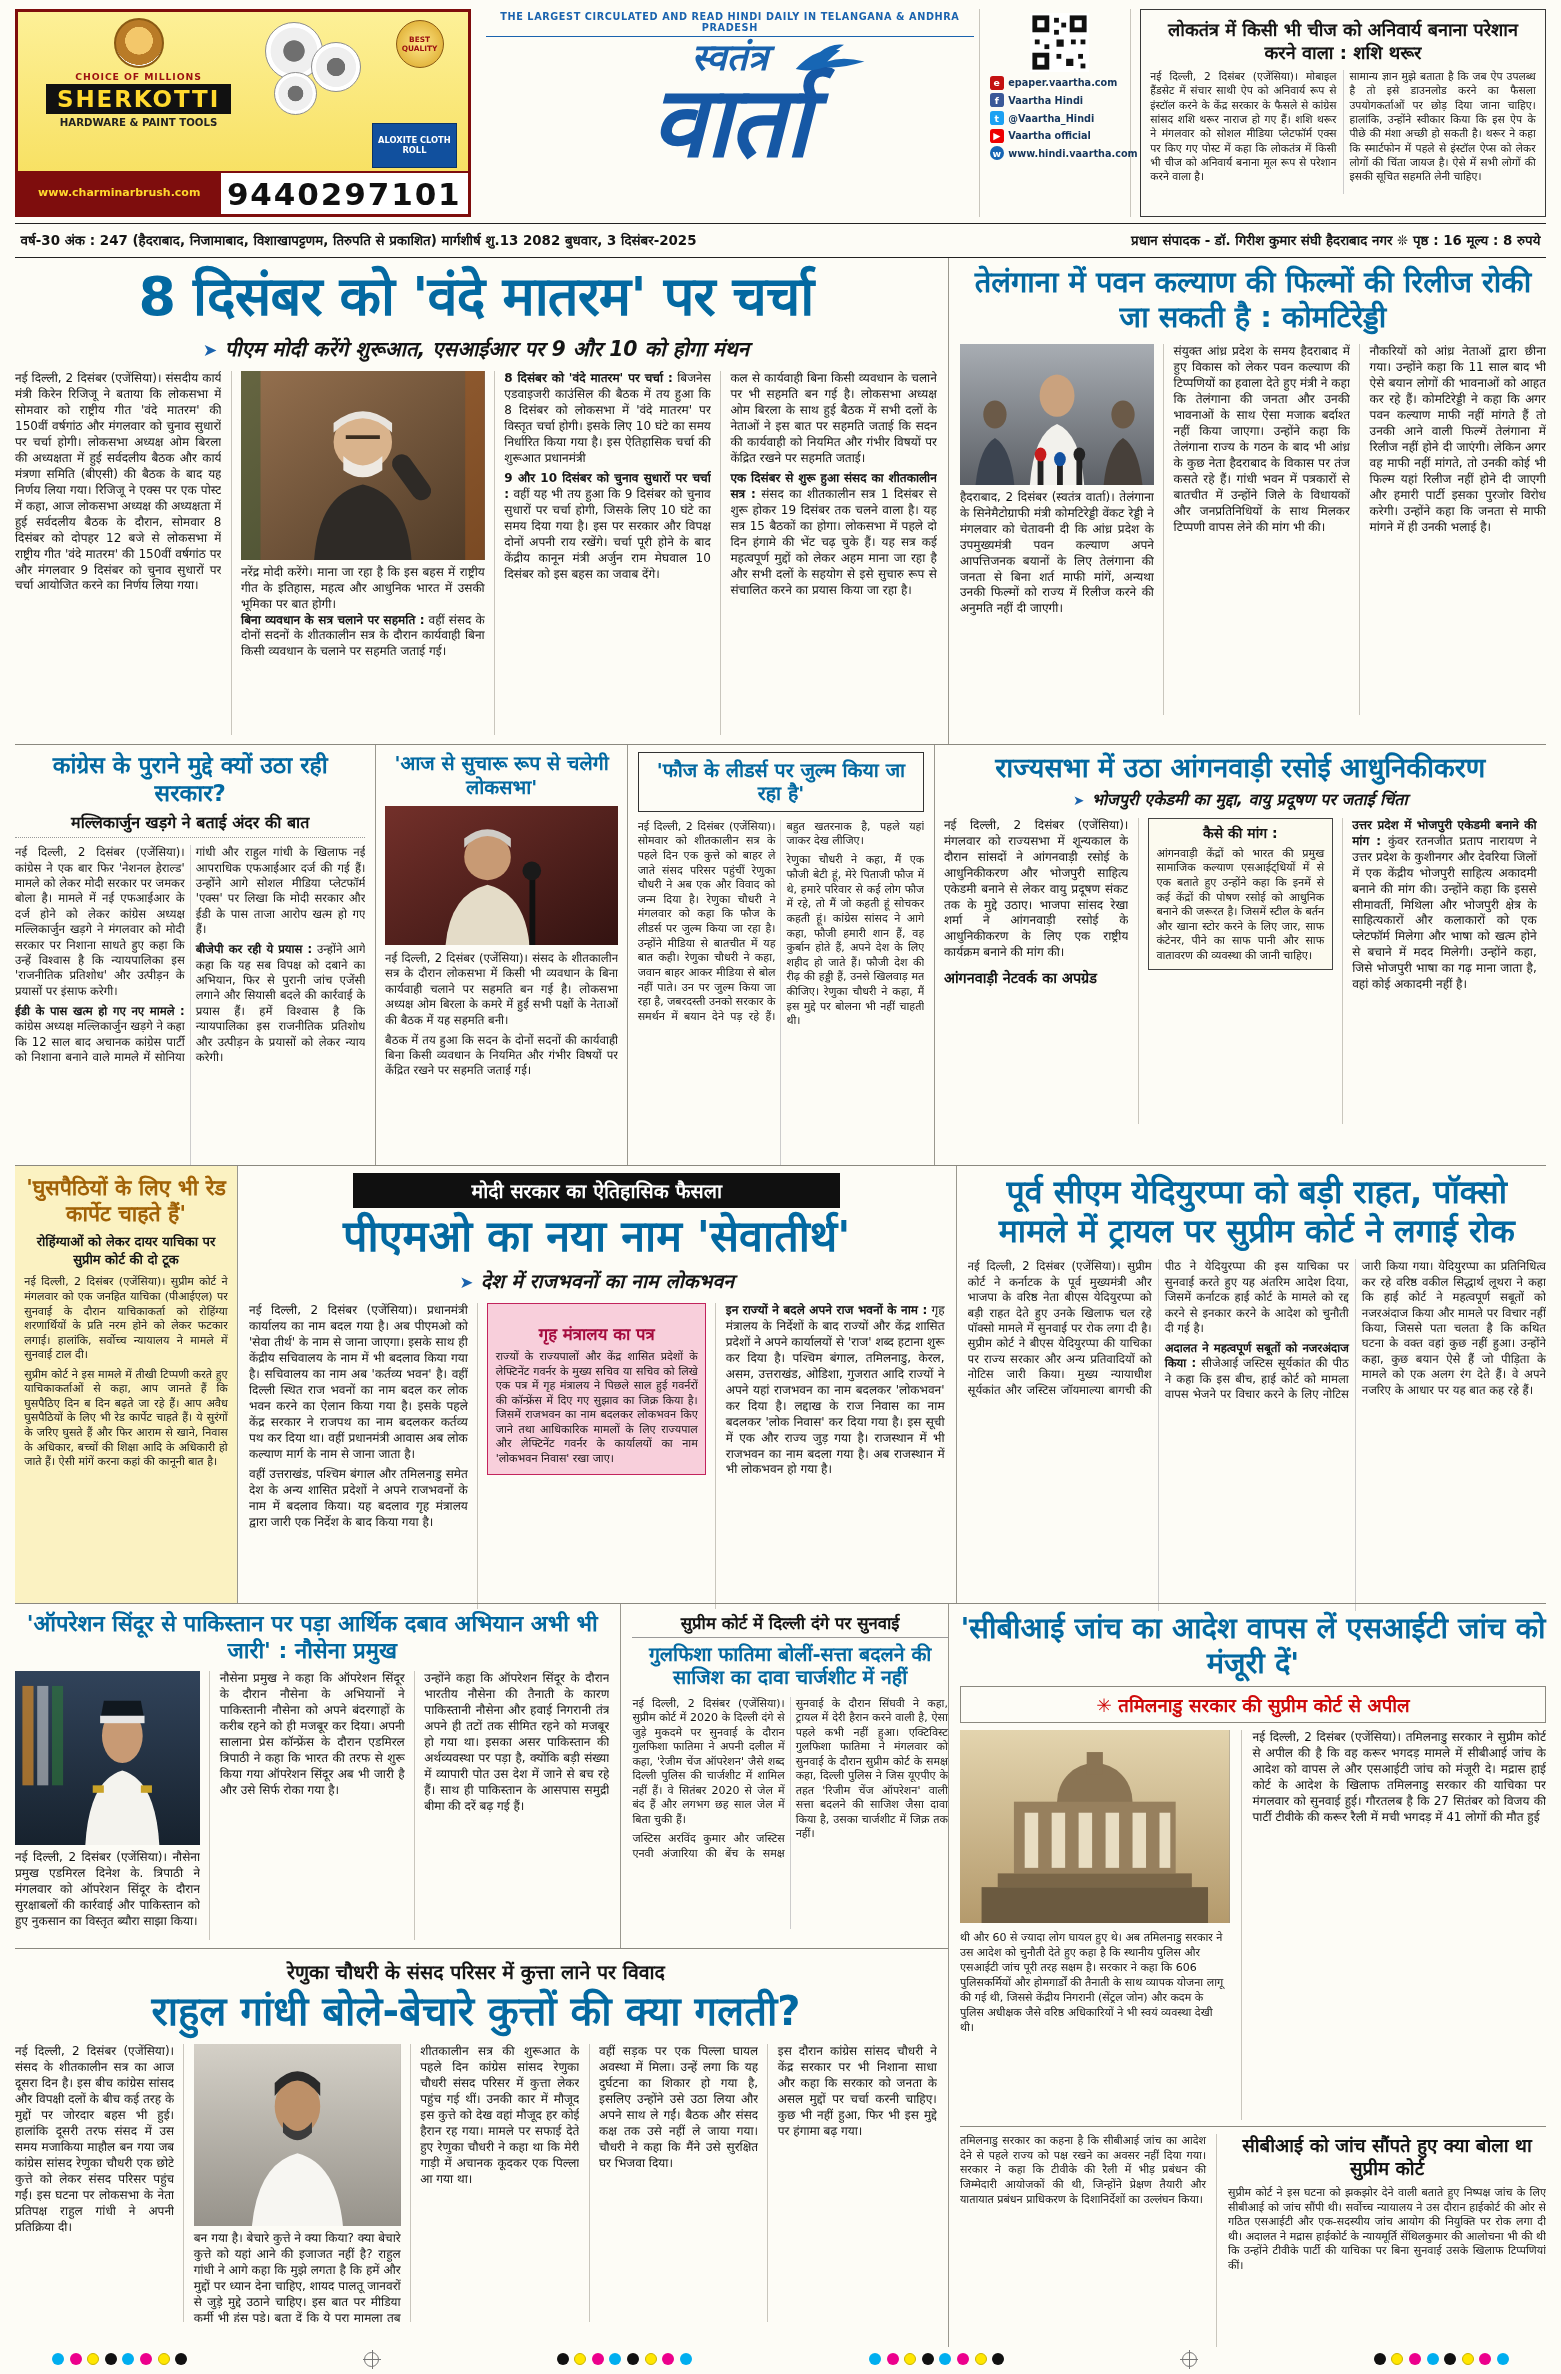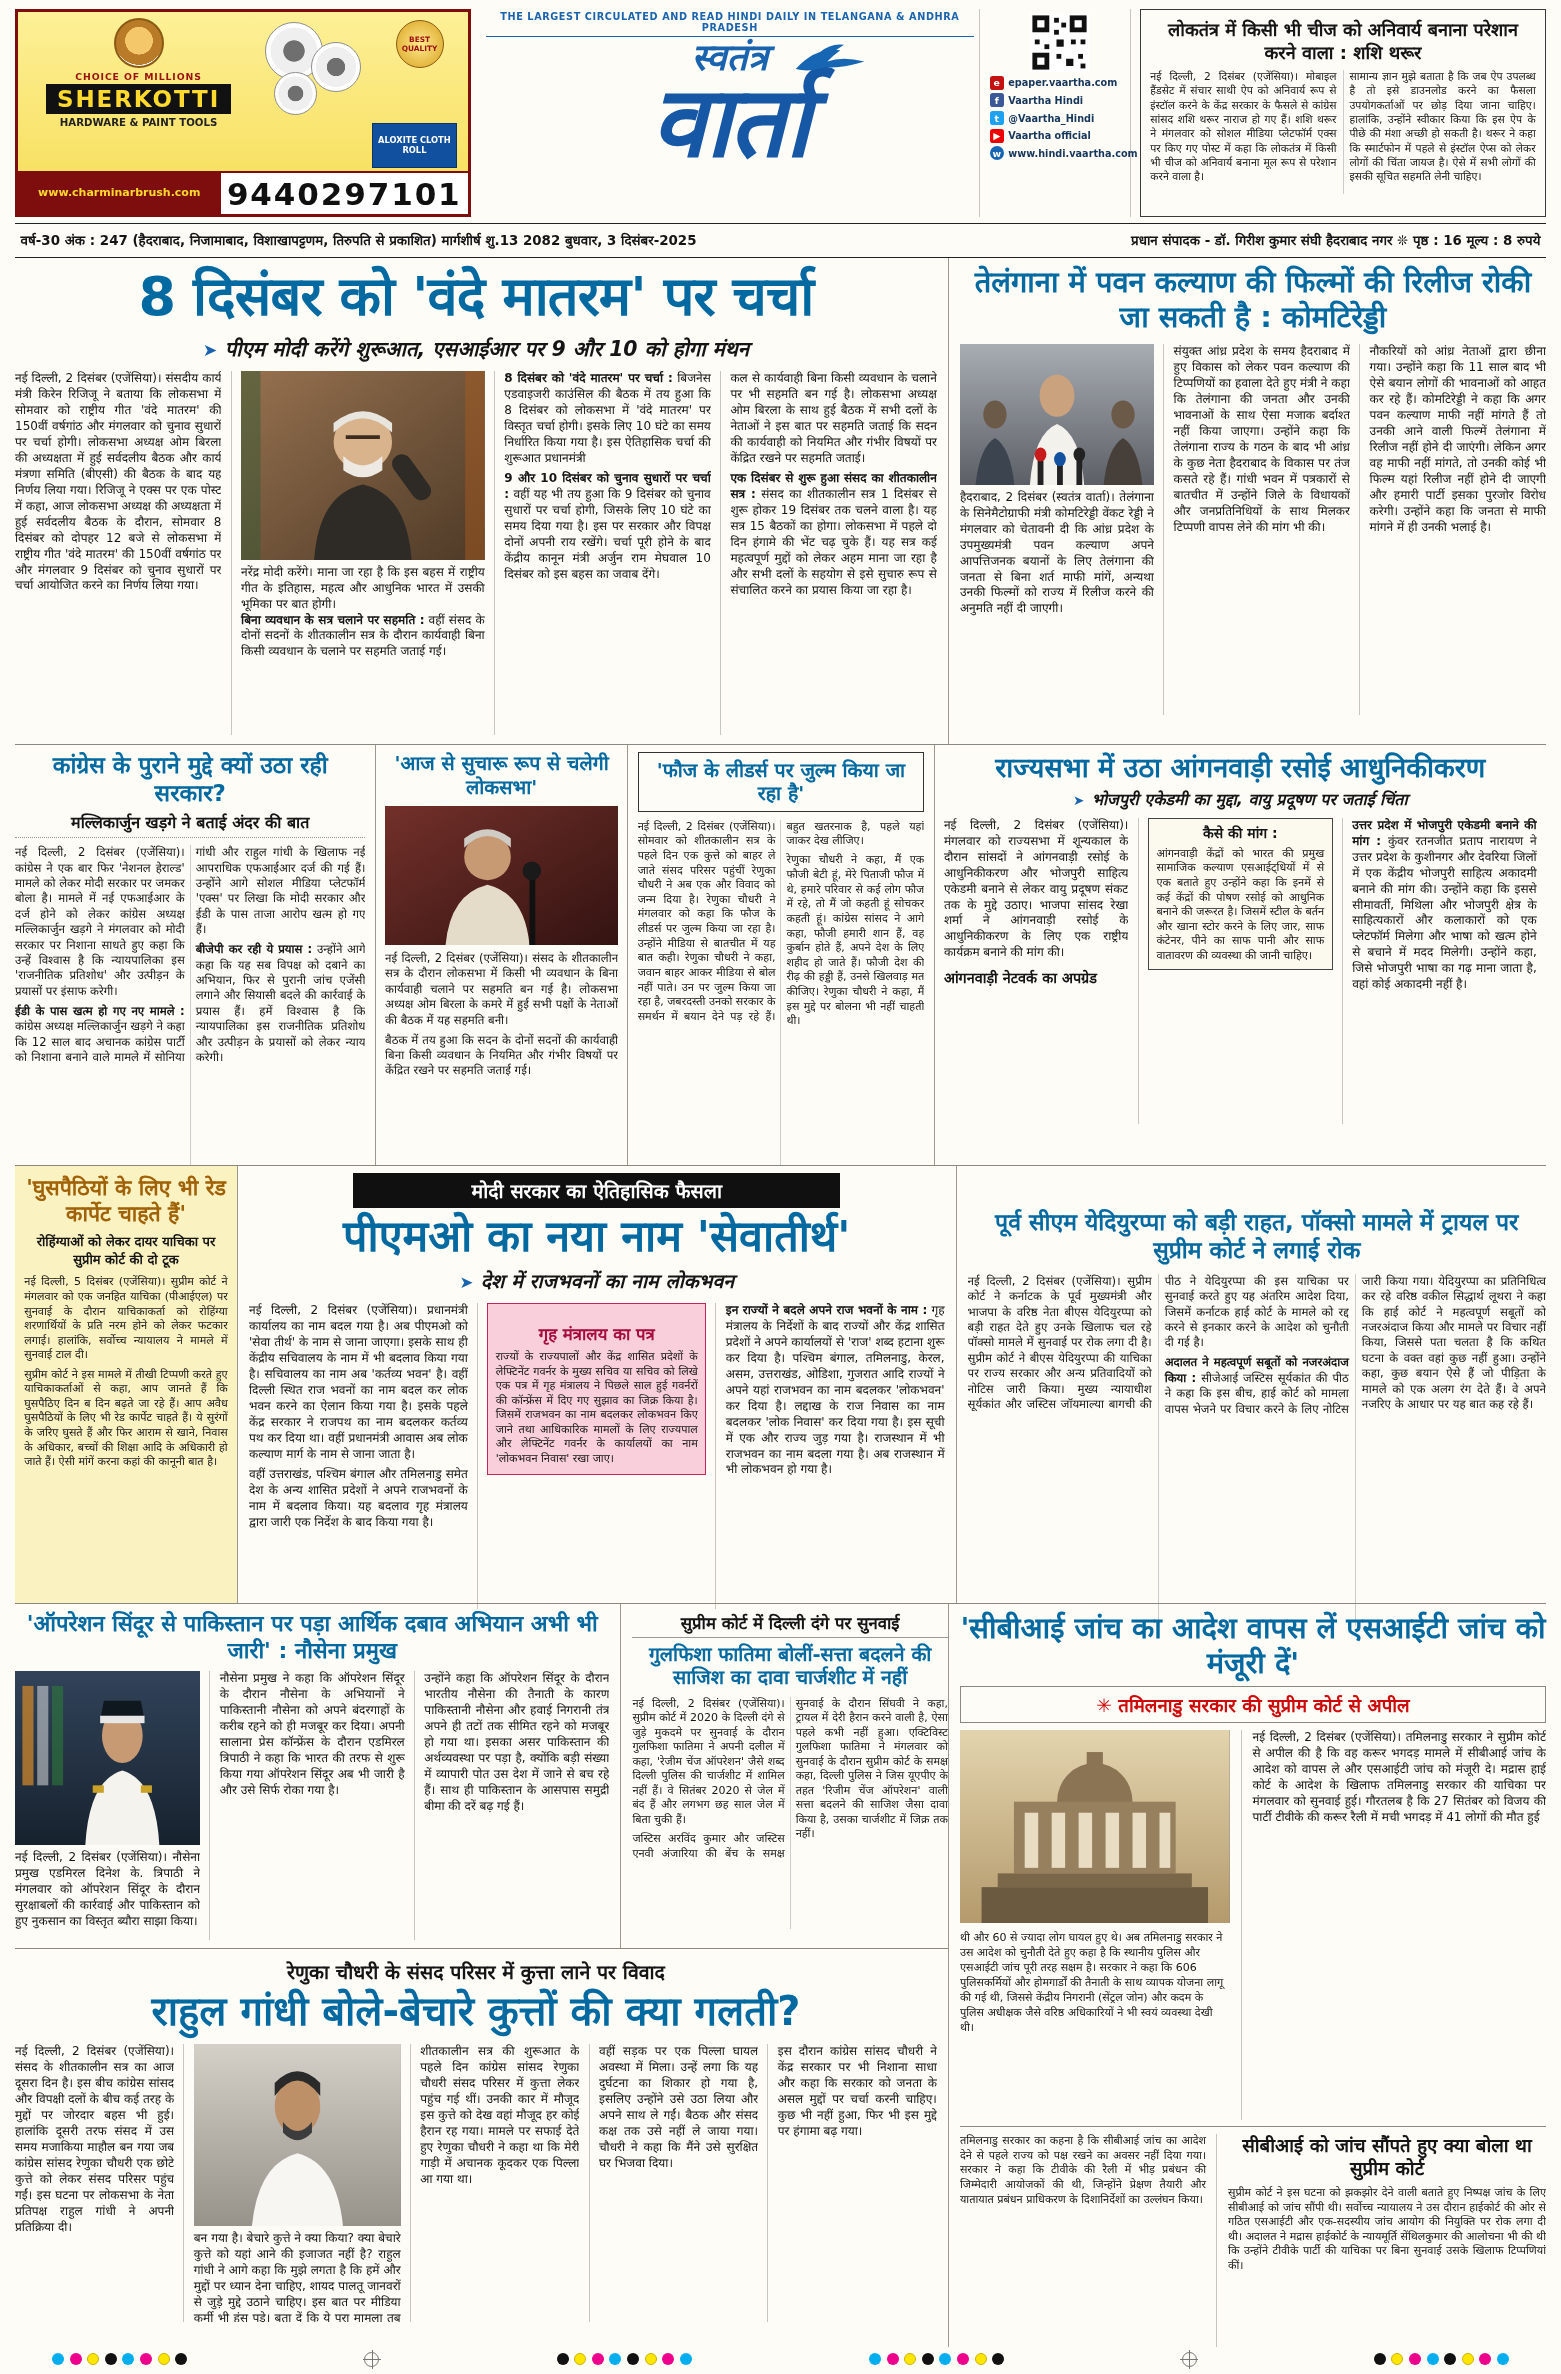--- a/index.html
+++ b/index.html
@@ -111,21 +111,21 @@
   .ghus .bodytxt { font-size:11px; margin-top:7.4px; height:306px; overflow:hidden; }
   .pmo { width:47%; border-left:0.9px solid #9a988f; border-right:0.9px solid #9a988f; padding:7.4px 11px 0; }
   .banner { background:#101010; color:#fff; font-weight:800; font-size:19.5px; text-align:center; padding:3.7px 9.3px; width:70%; margin:0 auto; }
   .pmo .hl { font-size:43px; margin-top:3.7px; }
   .pmo .sub { font-size:19.5px; }
   .pmo .tcols { margin-top:9.3px; height:306px; }
   .pinkbox { background:#f8cfdb; border:1.4px solid #c2245c; padding:7.4px; }
   .pinkbox .bh { color:#a50c3f; font-weight:800; font-size:16.7px; text-align:center; margin-bottom:4.6px;margin-top:12px; }
   .pinkbox p { font-size:11px; line-height:1.32; text-align:justify; }
   .yedi { flex:1; padding:7.4px 0 0 11px; }
-  .yedi .hl { font-size:23px;margin-top:36px; }
+  .yedi .hl { font-size:32px; }
   .yedi .cols3 { columns:3; column-gap:13px; column-rule:0.9px solid #ccc; margin-top:9.3px; font-size:11.6px; line-height:1.33; text-align:justify; height:352px; overflow:hidden; }
 
   
   .row-fg { display:flex; height:735px; border-top:1.9px solid #8a887f; flex:1; }
   .fg-left { width:61%; border-right:0.9px solid #9a988f; display:flex; flex-direction:column; }
   .row-f { display:flex; height:345px; border-bottom:1.9px solid #8a887f; }
   .sindoor { width:65%; border-right:0.9px solid #9a988f; padding:7.4px 11px 0 0; }
   .sindoor .hl { font-size:22px; }
   .sindoor .tcols { margin-top:7.4px; height:269px; }
   .sindoor .ph { height:174px; margin-bottom:4.6px; }
@@ -415,21 +415,21 @@
       </div>
     </article>
   </section>
 
   <section class="row-e">
 
     <article class="ghus">
       <h2 class="hl">'घुसपैठियों के लिए भी रेड कार्पेट चाहते हैं'</h2>
       <div class="sub">रोहिंग्याओं को लेकर दायर याचिका पर सुप्रीम कोर्ट की दो टूक</div>
       <div class="bodytxt">
-        <p>नई दिल्ली, 5 दिसंबर (एजेंसिया)। सुप्रीम कोर्ट ने मंगलवार को एक जनहित याचिका (पीआईएल) पर सुनवाई के दौरान याचिकाकर्ता को रोहिंग्या शरणार्थियों के प्रति नरम होने को लेकर फटकार लगाई। हालांकि, सर्वोच्च न्यायालय ने मामले में सुनवाई टाल दी।</p>
+        <p>नई दिल्ली, 2 दिसंबर (एजेंसिया)। सुप्रीम कोर्ट ने मंगलवार को एक जनहित याचिका (पीआईएल) पर सुनवाई के दौरान याचिकाकर्ता को रोहिंग्या शरणार्थियों के प्रति नरम होने को लेकर फटकार लगाई। हालांकि, सर्वोच्च न्यायालय ने मामले में सुनवाई टाल दी।</p>
         <p style="margin-top:4.6px;">सुप्रीम कोर्ट ने इस मामले में तीखी टिप्पणी करते हुए याचिकाकर्ताओं से कहा, आप जानते हैं कि घुसपैठिए दिन ब दिन बढ़ते जा रहे हैं। आप अवैध घुसपैठियों के लिए भी रेड कार्पेट चाहते हैं। ये सुरंगों के जरिए घुसते हैं और फिर आराम से खाने, निवास के अधिकार, बच्चों की शिक्षा आदि के अधिकारी हो जाते हैं। ऐसी मांगें करना कहां की कानूनी बात है।</p>
       </div>
     </article>
 
     <article class="pmo">
       <div class="banner">मोदी सरकार का ऐतिहासिक फैसला</div>
       <h1 class="hl">पीएमओ का नया नाम 'सेवातीर्थ'</h1>
       <div class="sub">
         <span class="arr"></span><span>देश में राजभवनों का नाम लोकभवन</span>
       </div>

